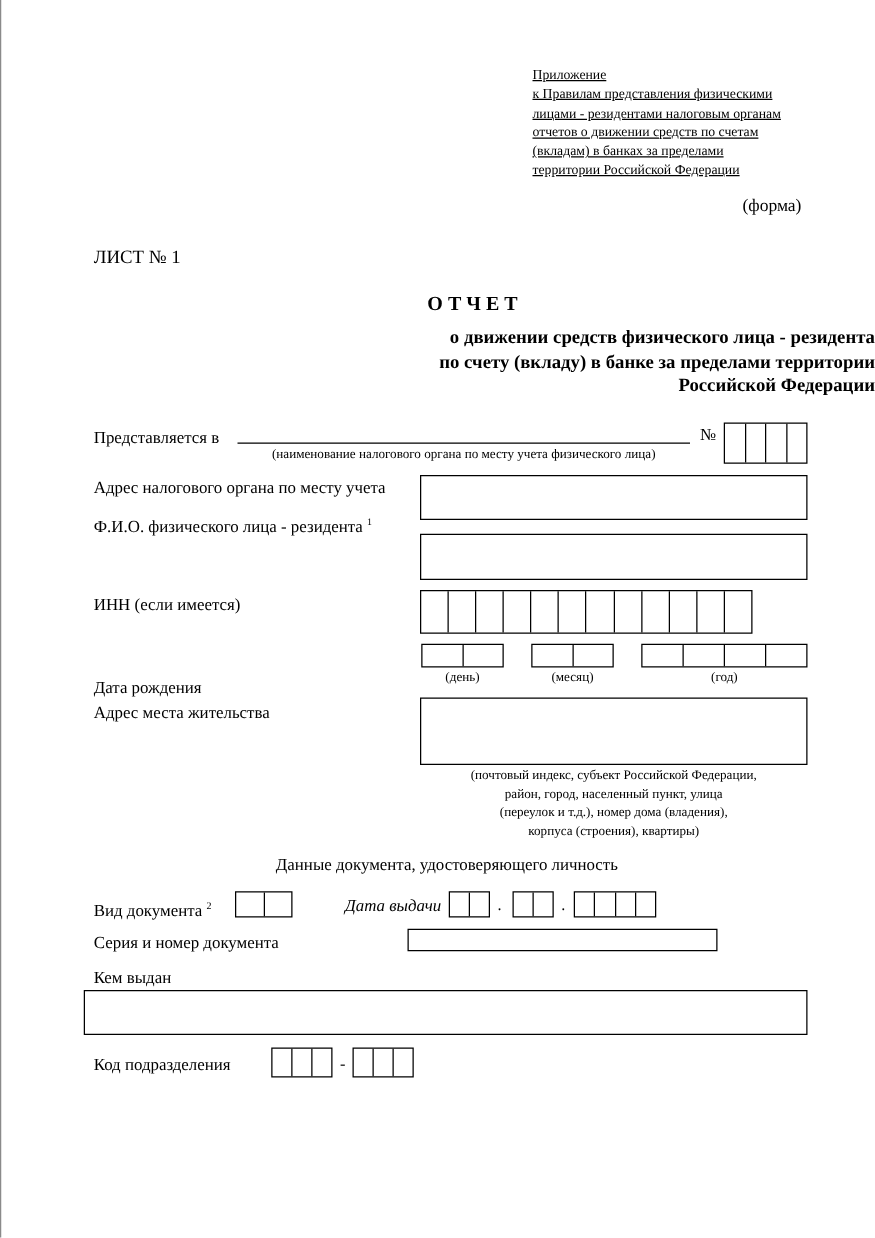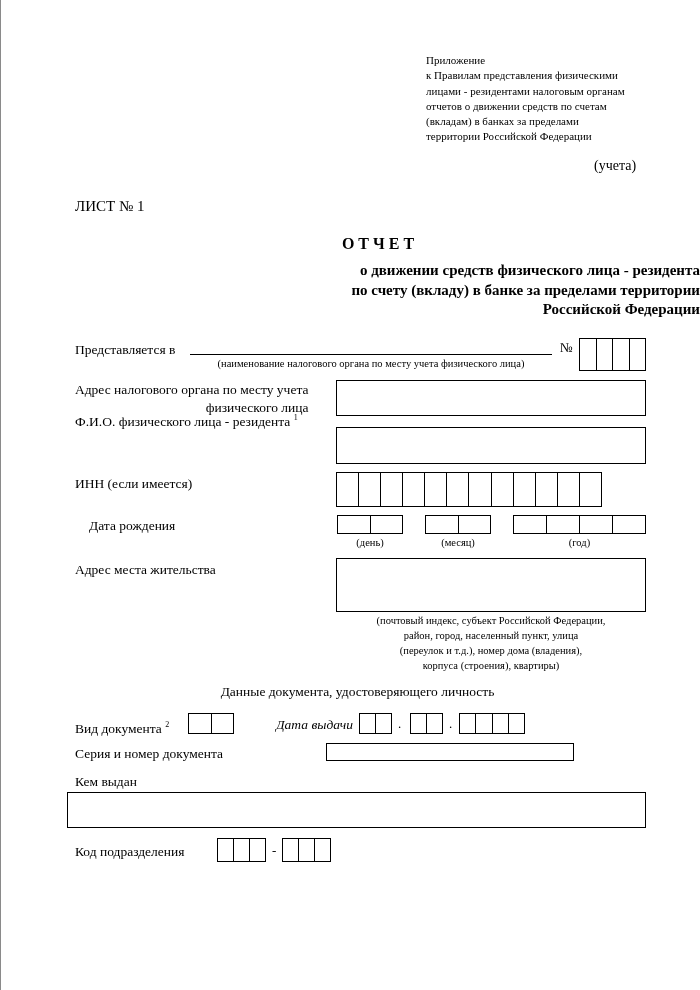--- a/index.html
+++ b/index.html
@@ -2,21 +2,21 @@
 <html><head>
   <meta charset="utf-8">
   <style>
     html, body { margin: 0; padding: 0; background: #fff; }
     body {
       width: 700px; height: 990px; position: relative; overflow: hidden;
       font-family: "Liberation Serif", "DejaVu Serif", serif; color: #000;
     }
     .page-edge { position: absolute; left: 0; top: 0; width: 1px; height: 990px; background: #8a8a8a; }
     .abs { position: absolute; }
-    .appendix { left: 426px; top: 53px; font-size: 11px; line-height: 15.3px; }
+    .appendix { left: 426px; top: 53px; font-size: 11px; line-height: 15.3px; text-decoration: underline; }
     .forma { left: 594px; top: 158px; font-size: 14px; }
     .sheet { left: 75px; top: 198px; font-size: 15px; }
     .title { left: 0; width: 700px; top: 235px; text-align: center; font-weight: bold; font-size: 16px; letter-spacing: 4px; padding-left: 60px; box-sizing: border-box; }
     .subtitle { left: 0; width: 700px; top: 261px; text-align: right; font-weight: bold; font-size: 15px; line-height: 19.5px; padding-left: 80px; box-sizing: border-box; }
     .lbl { font-size: 13.5px; line-height: 18px; }
     .hint { font-size: 10.5px; line-height: 15px; text-align: center; }
     .box { position: absolute; border: 1.5px solid #000; box-sizing: border-box; background: #fff; }
     .cells { position: absolute; display: flex; border: 1.5px solid #000; box-sizing: border-box; }
     .cells span { flex: 1; border-right: 1px solid #000; }
     .cells span:last-child { border-right: none; }
@@ -30,21 +30,21 @@
 <div class="page-edge"></div>
 
 <div class="abs appendix">
   <div>Приложение</div>
   <div>к Правилам представления физическими</div>
   <div>лицами - резидентами налоговым органам</div>
   <div>отчетов о движении средств по счетам</div>
   <div>(вкладам) в банках за пределами</div>
   <div>территории Российской Федерации</div>
 </div>
-<div class="abs forma">(учета)</div>
+<div class="abs forma">(форма)</div>
 <div class="abs sheet">ЛИСТ № 1</div>
 
 <div class="abs title">ОТЧЕТ</div>
 <div class="abs subtitle">
   <div>о движении средств физического лица - резидента</div>
   <div>по счету (вкладу) в банке за пределами территории</div>
   <div>Российской Федерации</div>
 </div>
 
 <div class="abs lbl" style="left:75px; top:341px;">Представляется в</div>
@@ -53,21 +53,20 @@
 <div class="abs lbl" style="left:560px; top:339px;">№</div>
 <div class="cells" style="left:579px; top:338px; width:67px; height:33px;">
   <span></span>
     <span></span>
     <span></span>
     <span></span>
 </div>
 
 <div class="abs lbl" style="left:75px; top:381px;text-align:right;">
   <div>Адрес налогового органа по месту учета</div>
-  <div>физического лица</div>
 </div>
 <div class="box" style="left:336px; top:380px; width:310px; height:36px;"></div>
 
 <div class="abs lbl" style="left:75px; top:409px;">
   <span>Ф.И.О. физического лица - резидента</span> <sup>1</sup>
 </div>
 <div class="box" style="left:336px; top:427px; width:310px; height:37px;"></div>
 
 <div class="abs lbl" style="left:75px; top:475px;">ИНН (если имеется)</div>
 <div class="cells" style="left:336px; top:472px; width:266px; height:35px;">
@@ -78,21 +77,21 @@
     <span></span>
     <span></span>
     <span></span>
     <span></span>
     <span></span>
     <span></span>
     <span></span>
     <span></span>
 </div>
 
-<div class="abs lbl" style="left:75px; top:517px;margin-left:14px;">Дата рождения</div>
+<div class="abs lbl" style="left:75px; top:541px;">Дата рождения</div>
 <div class="cells" style="left:337px; top:515px; width:66px; height:19px;">
     <span></span>
     <span></span>
   </div>
 <div class="cells" style="left:425px; top:515px; width:66px; height:19px;">
     <span></span>
     <span></span>
   </div>
 <div class="cells" style="left:513px; top:515px; width:133px; height:19px;">
     <span></span>

